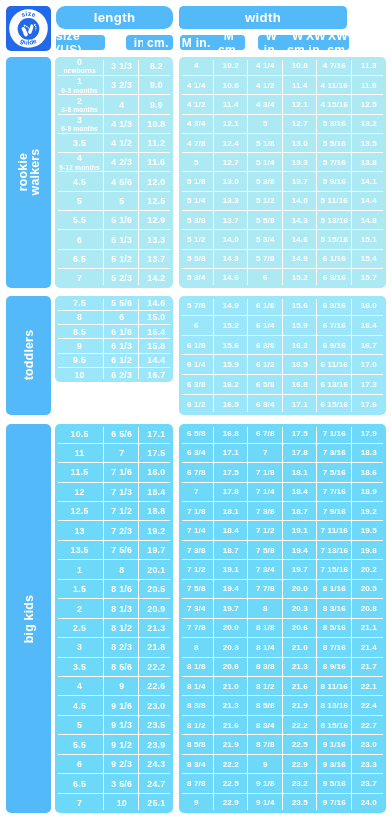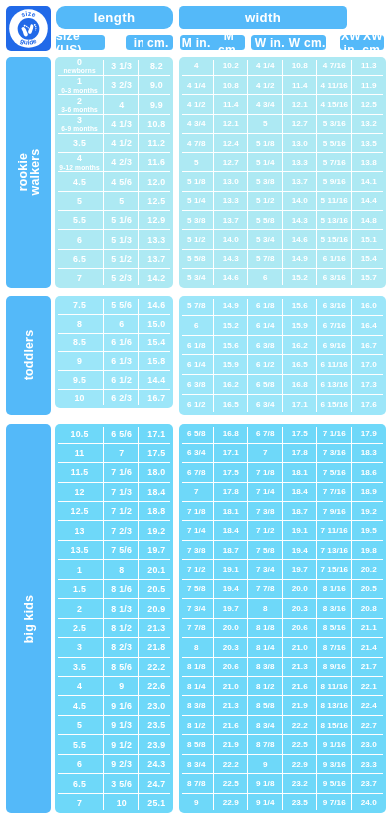--- a/index.html
+++ b/index.html
@@ -100,25 +100,25 @@
 </div>
 <div class="grp-title" id="gt-length">length</div>
 <div class="grp-title" id="gt-width">width</div>
 <div class="colpill" style="left:56px;width:49px">size (US)</div>
 <div class="colpill" style="left:126px;width:30.5px">in.</div>
 <div class="colpill" style="left:142.5px;width:30.5px">cm.</div>
 <div class="colpill two" style="left:179.8px;width:65.4px">
       <span>M in.</span>
       <span>M cm.</span>
     </div>
-<div class="colpill two" style="left:251px;width:75px">
+<div class="colpill two" style="left:258px;width:53px">
       <span>W in.</span>
       <span>W cm.</span>
     </div>
-<div class="colpill two" style="left:340px;width:44px">
+<div class="colpill two" style="left:305px;width:44px">
       <span>XW in.</span>
       <span>XW cm.</span>
     </div>
 <div class="seclabel" style="top:56.8px;height:231.4px">
       <div class="txt">
         <div>rookie</div>
         <div>walkers</div>
       </div>
     </div>
 <div class="tbl len t1" style="top:56.8px;height:231.4px;grid-template-rows:repeat(12,1fr)">
@@ -452,21 +452,21 @@
       </div>
 <div class="cell edge-b">
         <span class="v">15.7</span>
       </div>
 </div>
 <div class="seclabel" style="top:296.2px;height:118.6px">
       <div class="txt">
         <div>toddlers</div>
       </div>
     </div>
-<div class="tbl len t2" style="top:296.2px;height:112px;grid-template-rows:repeat(6,1fr)">
+<div class="tbl len t2" style="top:296.2px;height:86px;grid-template-rows:repeat(6,1fr)">
 <div class="cell sep-r edge-t sep-b edge-l">
         <span class="v vsize">7.5</span>
       </div>
 <div class="cell sep-r edge-t sep-b">
         <span class="v">5 5/6</span>
       </div>
 <div class="cell sep-b edge-r">
         <span class="v">14.6</span>
       </div>
 <div class="cell sep-r sep-b edge-l">

